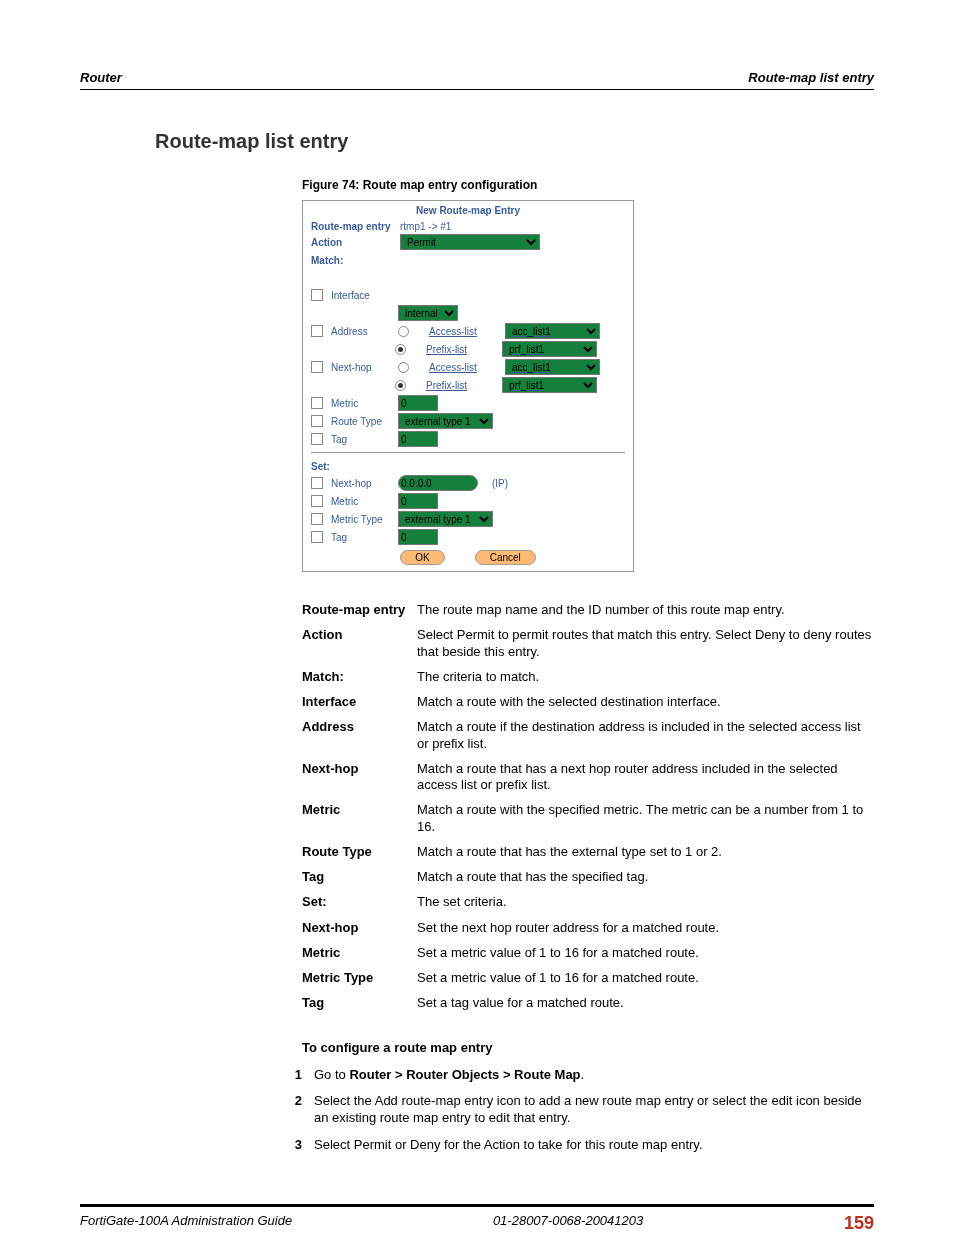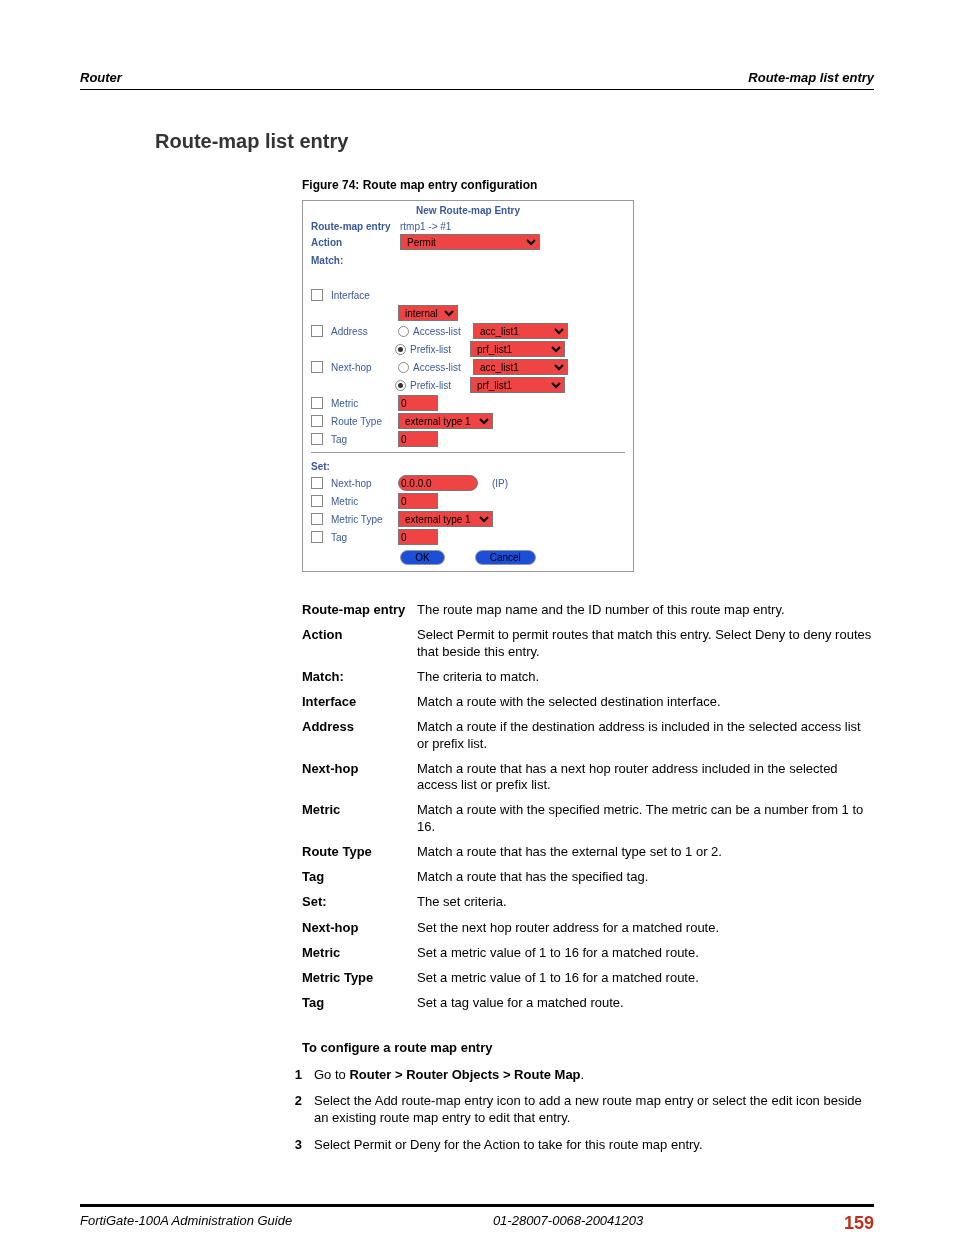--- a/index.html
+++ b/index.html
@@ -94,28 +94,29 @@
     width: 5px;
     height: 5px;
     background: #333;
     border-radius: 50%;
   }
   select.small-sel, input.small-inp {
     font-size: 10px;
     font-family: inherit;
     height: 16px;
     border: 1px solid #777;
-    background: #ef4444;
+    background: #15803d;
     padding: 0 2px;
     box-sizing: border-box;
   }
   .radio-group {
     display: flex;
     align-items: center;
-    gap: 2px;
+    gap: 18px;
+    text-decoration: underline;
   }
   .radio-label {
     width: 58px;
     display: inline-block;
   }
   .divider {
     border-top: 1px solid #999;
     margin: 4px 8px;
   }
   .dialog-btns {
@@ -123,21 +124,21 @@
     justify-content: center;
     gap: 30px;
     padding-top: 4px;
   }
   .dbtn {
     border: 1px solid #999;
     border-radius: 9px;
     padding: 1px 14px;
     font-size: 10px;
     font-family: inherit;
-    background: #1d4ed8;
+    background: #fdba74;
     color: #000;
   }
   .def-table {
     margin: 30px 0 0 222px;
     font-size: 13px;
   }
   .def-row {
     display: flex;
     margin-bottom: 9px;
   }

